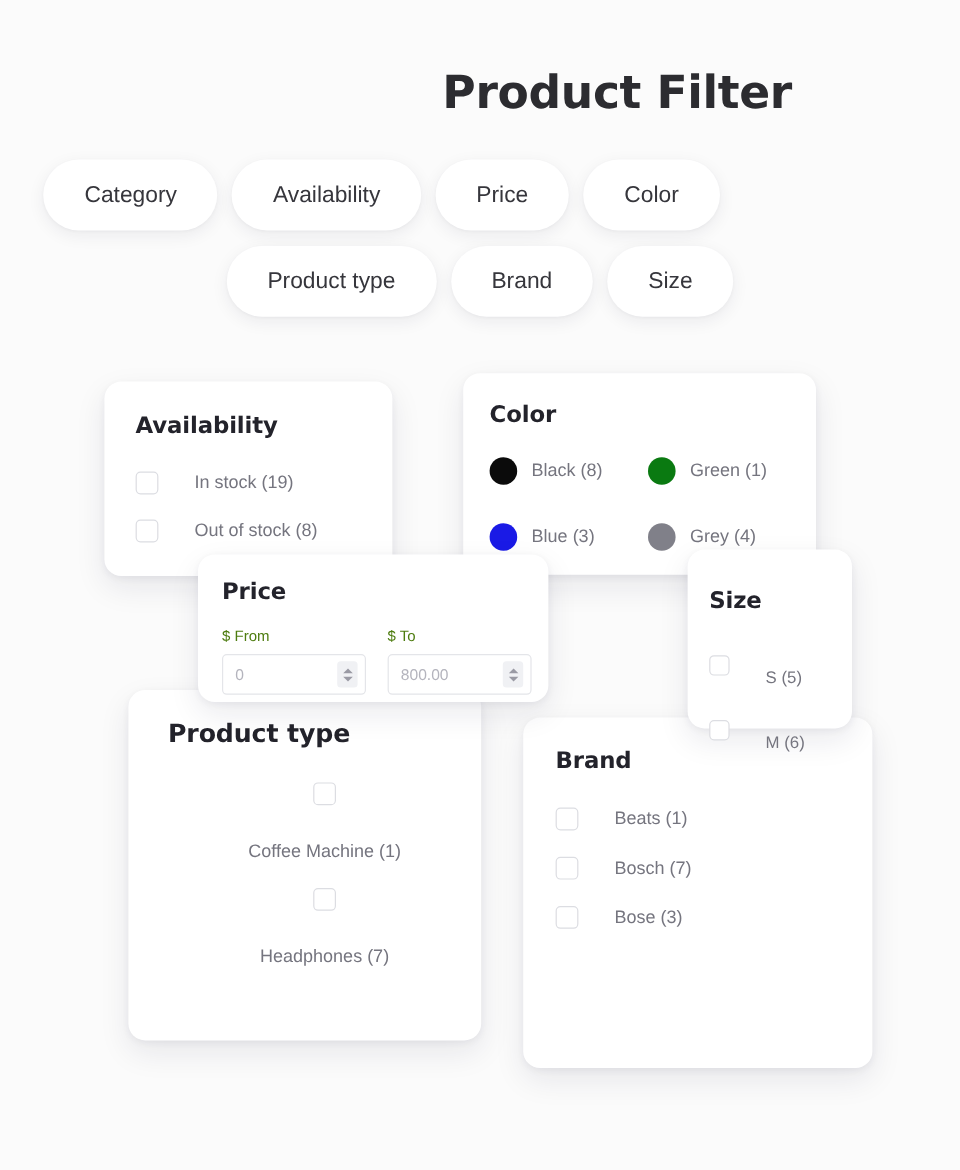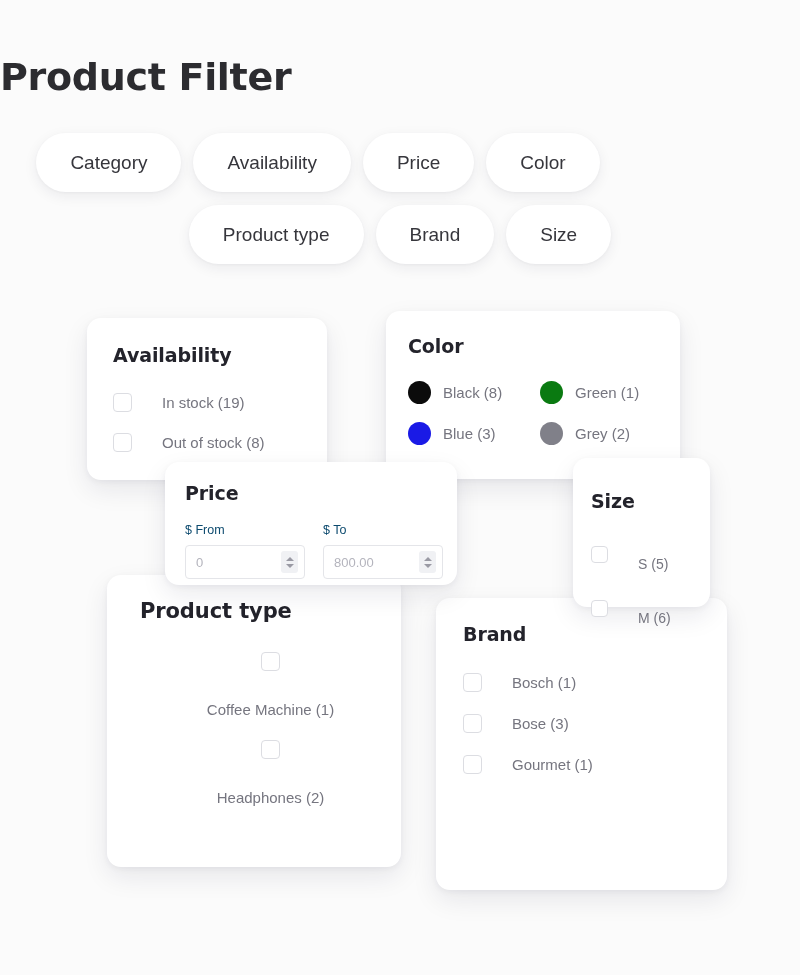--- a/index.html
+++ b/index.html
@@ -22,21 +22,21 @@
     height: 975px;
     background: #fbfbfb;
   }
 
   
   .page-title {
     position: absolute;
     left: 0;
     top: 55px;
     width: 660px;
-    text-align: left;
+    text-align: right;
     font-size: 38px;
     font-weight: 700;
     letter-spacing: -0.3px;
     color: #2c2c30;
     font-family: "DejaVu Sans", sans-serif;
   }
 
   
   .pill-row {
     position: absolute;
@@ -120,21 +120,21 @@
     left: 386px;
     top: 311px;
     width: 294px;
     height: 168px;
     padding: 24px 0 0 22px;
   }
   #card-color .card-title { margin-bottom: 24px; }
   .color-grid {
     display: grid;
     grid-template-columns: 132px 132px;
-    row-gap: 18px;
+    row-gap: 32px;
   }
   .color-row {
     display: flex;
     align-items: center;
     gap: 12px;
     cursor: pointer;
   }
   .swatch {
     width: 23px;
     height: 23px;
@@ -156,21 +156,21 @@
     padding: 20px 0 0 20px;
     z-index: 5;
   }
   #card-price .card-title { margin-bottom: 19px; }
   .price-fields {
     display: flex;
     gap: 18px;
   }
   .field-label {
     font-size: 12.5px;
-    color: #0c4a6e;
+    color: #4d7c0f;
     margin-bottom: 8px;
   }
   .num-input {
     width: 120px;
     height: 34px;
     border: 1px solid #e4e5e9;
     border-radius: 4px;
     background: #ffffff;
     display: flex;
     align-items: center;
@@ -299,21 +299,21 @@
       <div class="color-row">
         <span class="swatch" style="background: rgb(10, 122, 17);"></span>
         <span class="color-label">Green (1)</span>
       </div>
       <div class="color-row">
         <span class="swatch" style="background: rgb(26, 26, 230);"></span>
         <span class="color-label">Blue (3)</span>
       </div>
       <div class="color-row">
         <span class="swatch" style="background: rgb(128, 128, 137);"></span>
-        <span class="color-label">Grey (2)</span>
+        <span class="color-label">Grey (4)</span>
       </div>
     </div>
   </div>
 
   <div class="card" id="card-price">
     <div class="card-title">Price</div>
     <div class="price-fields">
       <div>
         <div class="field-label">$ From</div>
         <div class="num-input">
@@ -350,33 +350,33 @@
   </div>
 
   <div class="card" id="card-producttype">
     <div class="card-title">Product type</div>
     <div class="opt-row">
       <span class="cbox"></span>
       <span class="opt-label">Coffee Machine (1)</span>
     </div>
     <div class="opt-row">
       <span class="cbox"></span>
-      <span class="opt-label">Headphones (2)</span>
+      <span class="opt-label">Headphones (7)</span>
     </div>
   </div>
 
   <div class="card" id="card-brand">
     <div class="card-title">Brand</div>
     <div class="opt-row">
       <span class="cbox"></span>
-      <span class="opt-label">Bosch (1)</span>
+      <span class="opt-label">Beats (1)</span>
+    </div>
+    <div class="opt-row">
+      <span class="cbox"></span>
+      <span class="opt-label">Bosch (7)</span>
     </div>
     <div class="opt-row">
       <span class="cbox"></span>
       <span class="opt-label">Bose (3)</span>
     </div>
-    <div class="opt-row">
-      <span class="cbox"></span>
-      <span class="opt-label">Gourmet (1)</span>
-    </div>
   </div>
 
 </div>
 
 </body></html>

